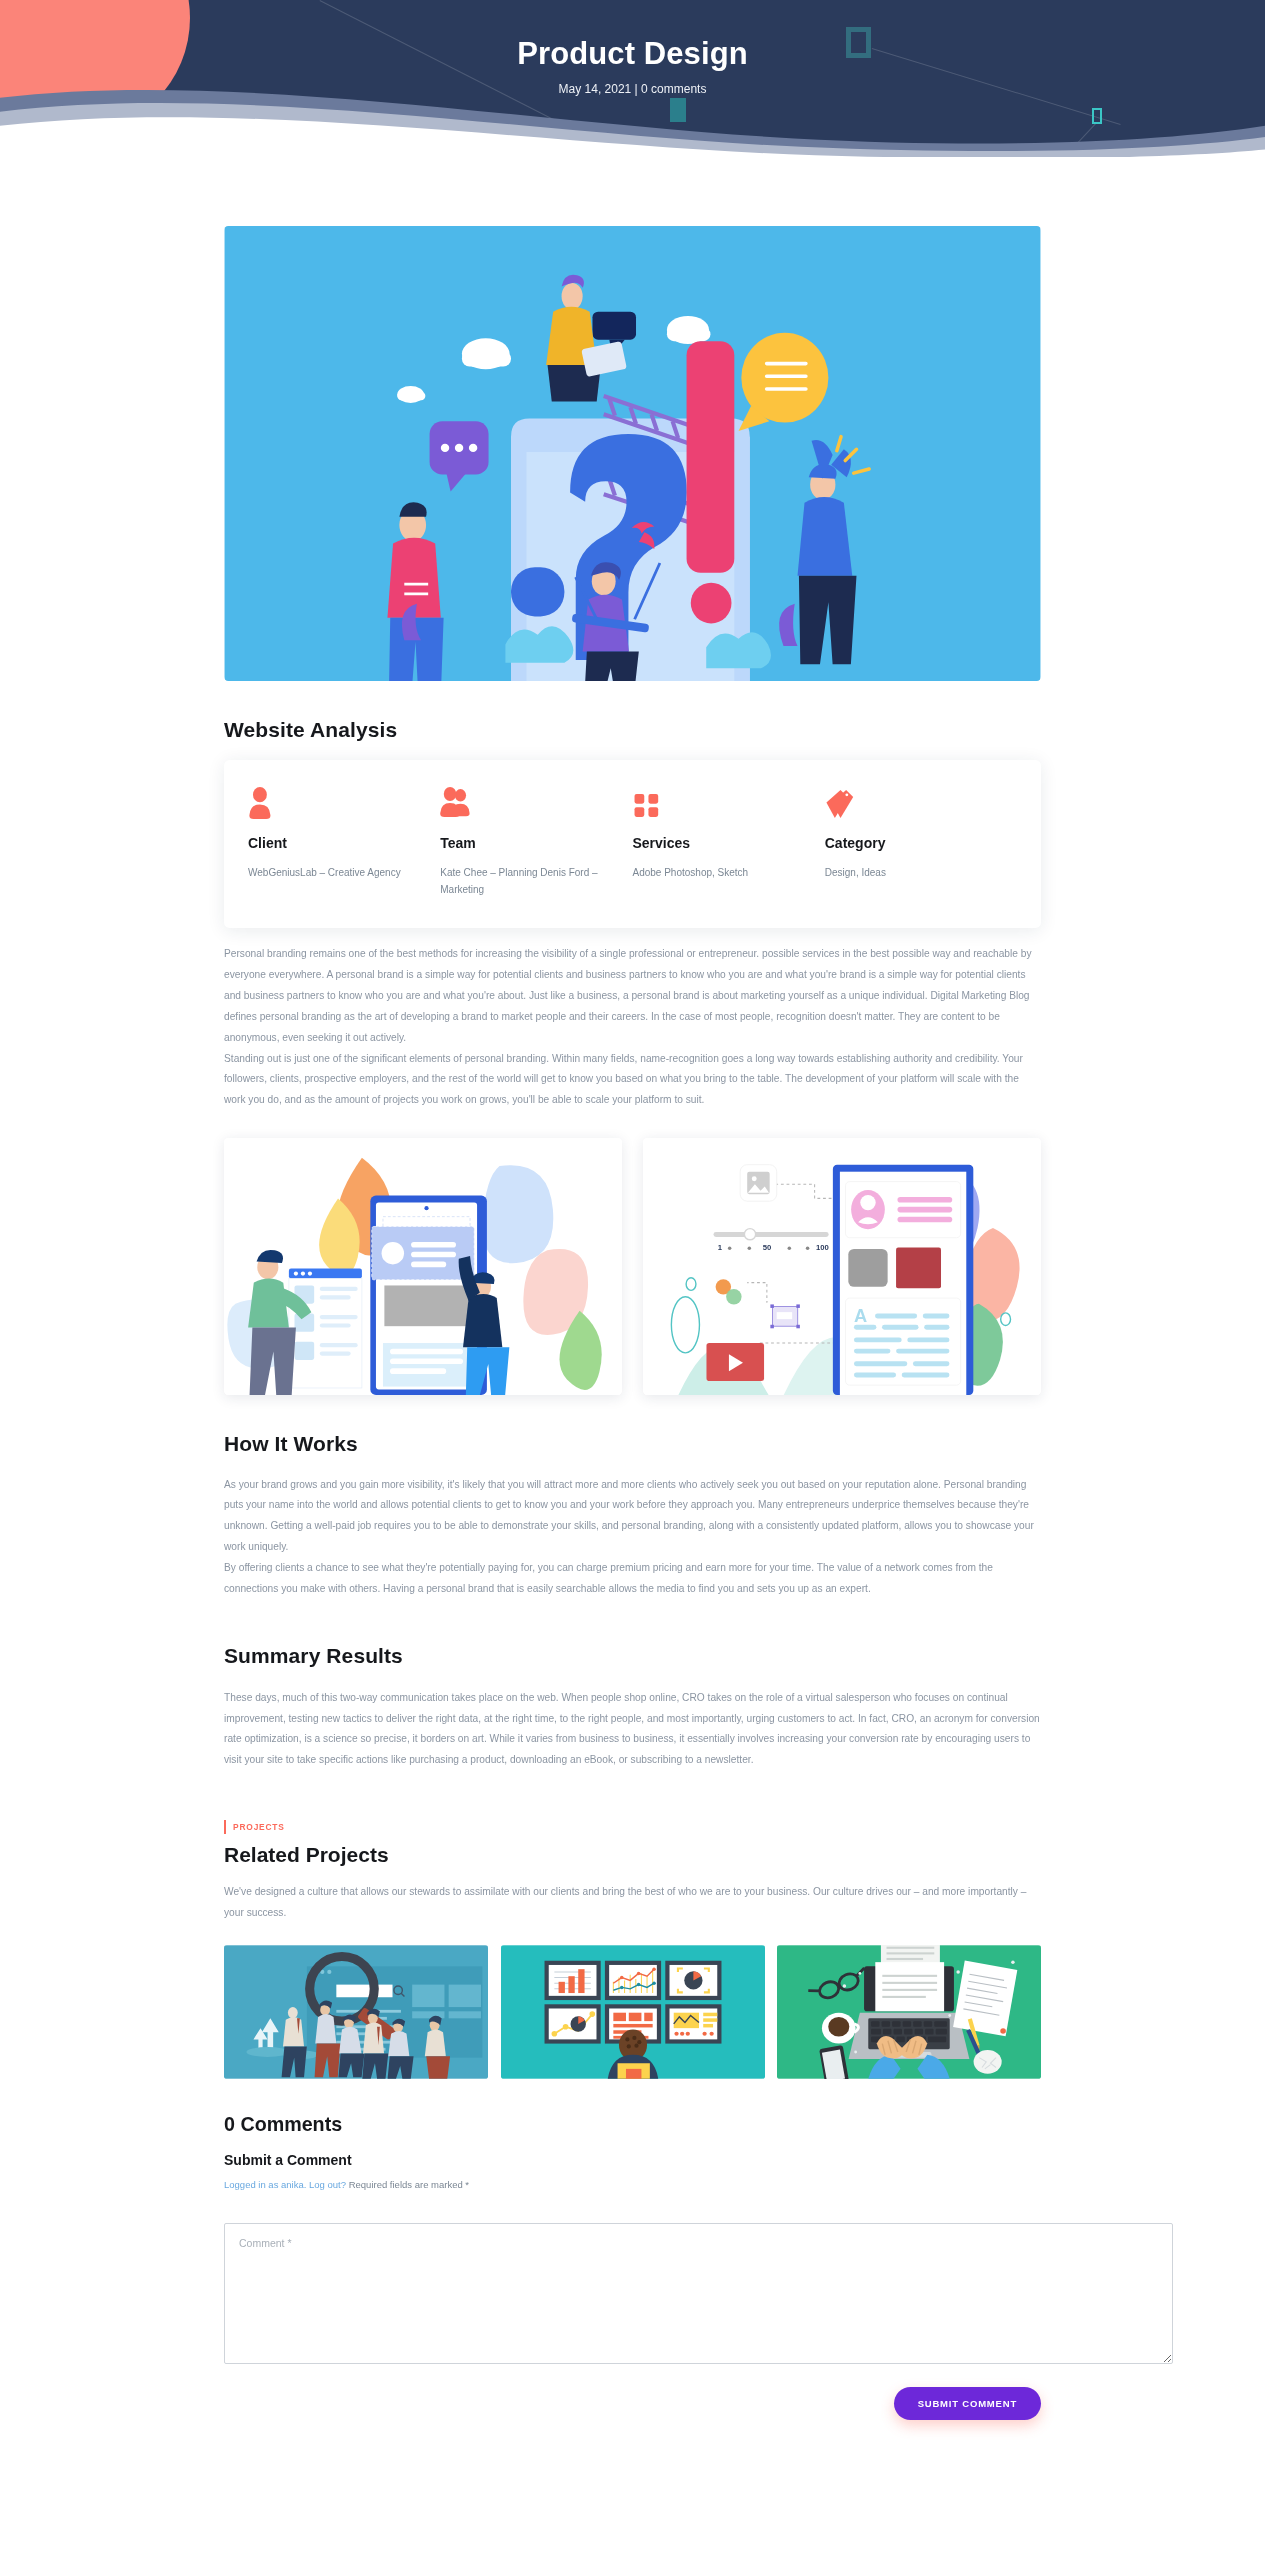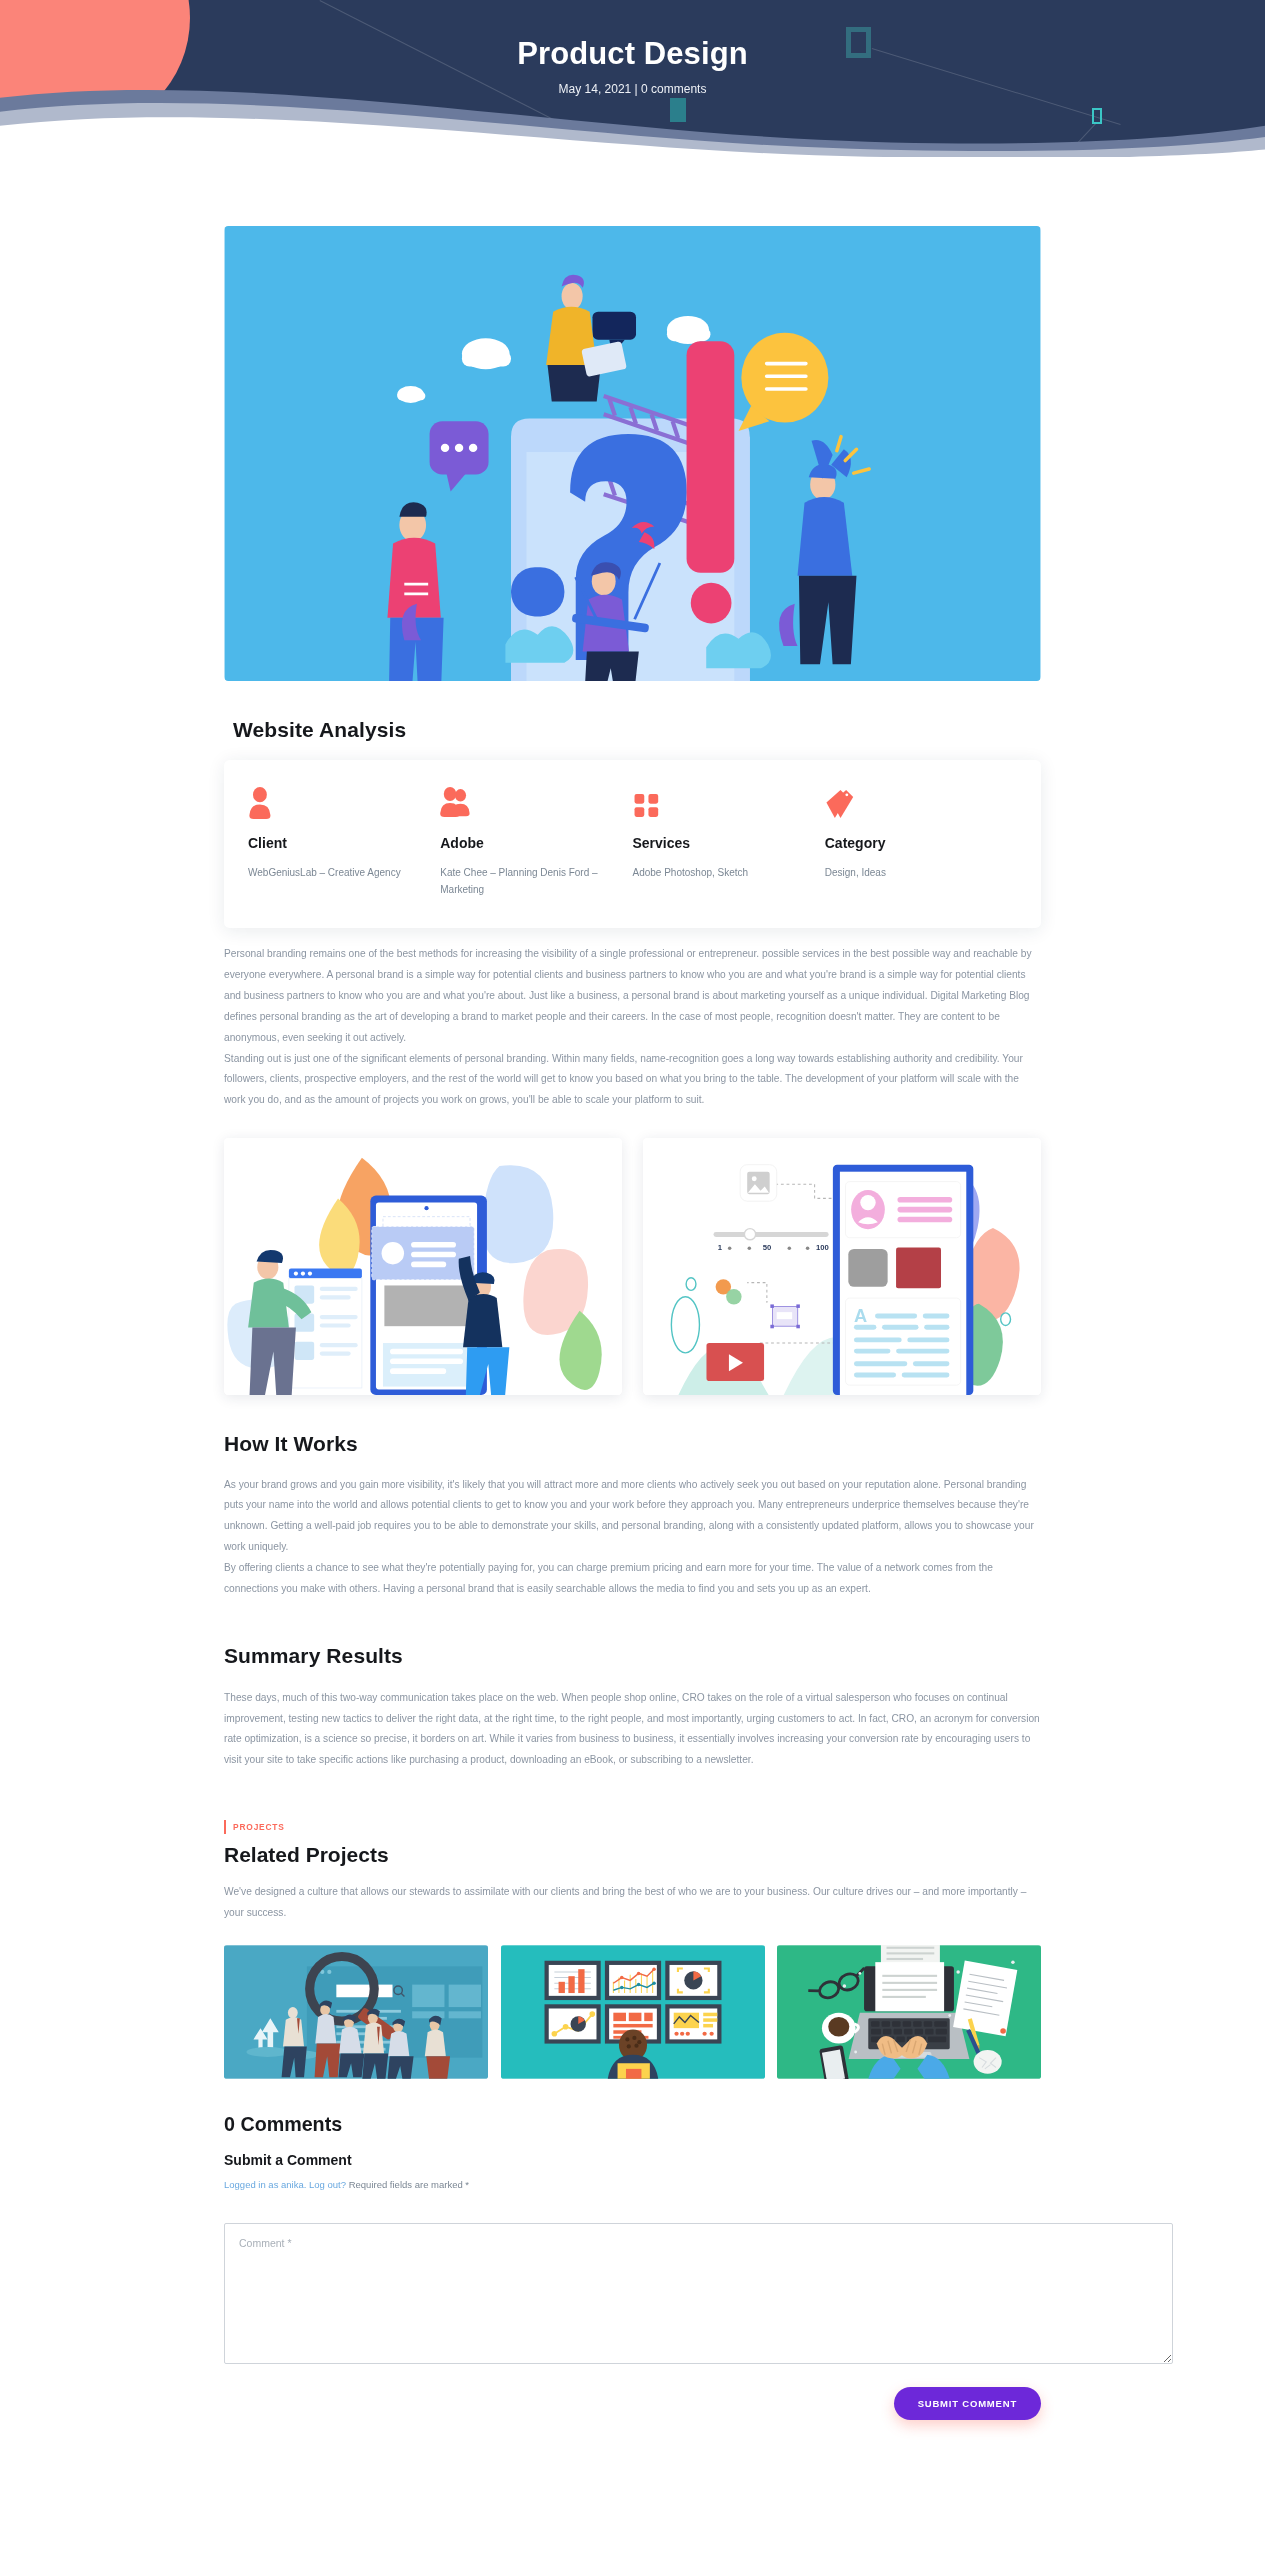--- a/index.html
+++ b/index.html
@@ -102,21 +102,21 @@
     display: block;
   }
 
   
   h2.sec-title {
     font-size: 21px;
     font-weight: 700;
     color: #16181c;
     letter-spacing: 0.1px;
   }
-  .sec-title-wa { margin-top: 37px; margin-bottom: 18.3px; margin-left: 9px; }
+  .sec-title-wa { margin-top: 37px; margin-bottom: 18.3px; }
   .sec-title-hiw { margin-top: 37px; margin-bottom: 18.3px; }
   .sec-title-sr { margin-top: 44px; margin-bottom: 19.7px; }
 
   
   .info-card {
     background: #ffffff;
     border-radius: 5.6px;
     box-shadow: 0 2.8px 18.3px rgba(25,40,70,0.09);
     padding: 27px 24px 29.5px 24px;
     display: flex;
@@ -385,21 +385,21 @@
 
       <div class="info-col">
         <div class="info-icon">
           <svg width="34" height="32" viewBox="0 0 48 46">
             <ellipse cx="29" cy="12" rx="8" ry="9" fill="#fb6a5b"></ellipse>
             <path d="M29,24 q12,0 13,13 q1,5 -5,5 h-16 q-6,0 -5,-5 q1,-13 13,-13 z" fill="#fb6a5b"></path>
             <ellipse cx="14" cy="10" rx="9" ry="10" fill="#fb6a5b"></ellipse>
             <path d="M14,23 q13,0 14,14 q1,6 -6,6 h-16 q-7,0 -6,-6 q1,-14 14,-14 z" fill="#fb6a5b"></path>
           </svg>
         </div>
-        <div class="info-label">Adobe</div>
+        <div class="info-label">Team</div>
         <div class="info-value">Kate Chee – Planning Denis Ford – Marketing</div>
       </div>
 
       <div class="info-col">
         <div class="info-icon">
           <svg width="29.5" height="32" viewBox="0 0 42 46">
             <rect x="2" y="10" width="14" height="14" rx="3" fill="#fb6a5b"></rect>
             <rect x="22" y="10" width="14" height="14" rx="3" fill="#fb6a5b"></rect>
             <rect x="2" y="29" width="14" height="14" rx="3" fill="#fb6a5b"></rect>
             <rect x="22" y="29" width="14" height="14" rx="3" fill="#fb6a5b"></rect>

